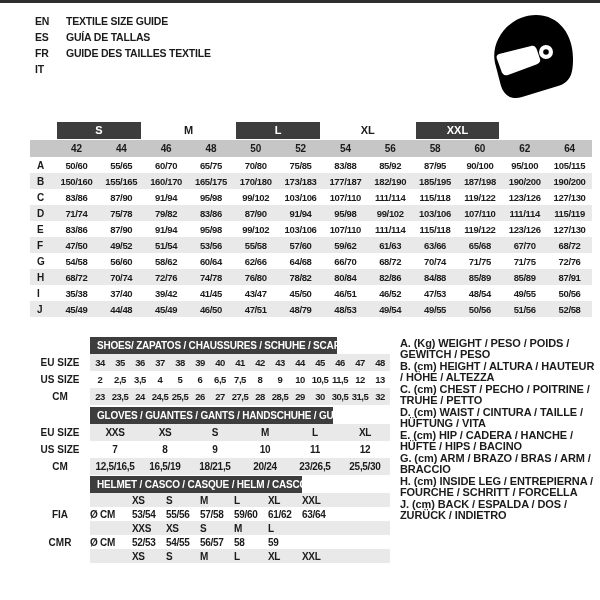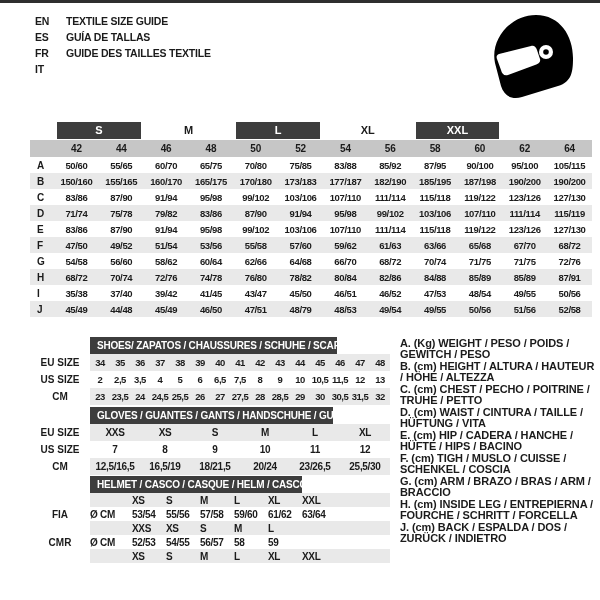--- a/index.html
+++ b/index.html
@@ -473,18 +473,17 @@
         </tr>
       </tbody>
   </table>
 
   <div class="legend">
       <div class="legend-item">A. (Kg) WEIGHT / PESO / POIDS / GEWITCH / PESO</div>
       <div class="legend-item">B. (cm) HEIGHT / ALTURA / HAUTEUR / HÖHE / ALTEZZA</div>
       <div class="legend-item">C. (cm) CHEST / PECHO / POITRINE / TRUHE / PETTO</div>
       <div class="legend-item">D. (cm) WAIST / CINTURA / TAILLE / HÜFTUNG / VITA</div>
       <div class="legend-item">E. (cm) HIP / CADERA / HANCHE / HÜFTE / HIPS / BACINO</div>
-      <div class="legend-item">F. (cm) TIGH / MUSLO / CUISSE / SCHENKEL / COSCIA</div>
       <div class="legend-item">G. (cm) ARM / BRAZO / BRAS / ARM / BRACCIO</div>
       <div class="legend-item">H. (cm) INSIDE LEG / ENTREPIERNA / FOURCHE / SCHRITT / FORCELLA</div>
       <div class="legend-item">J. (cm) BACK / ESPALDA / DOS / ZURÜCK / INDIETRO</div>
     </div>
 </div>
 
 </body></html>

